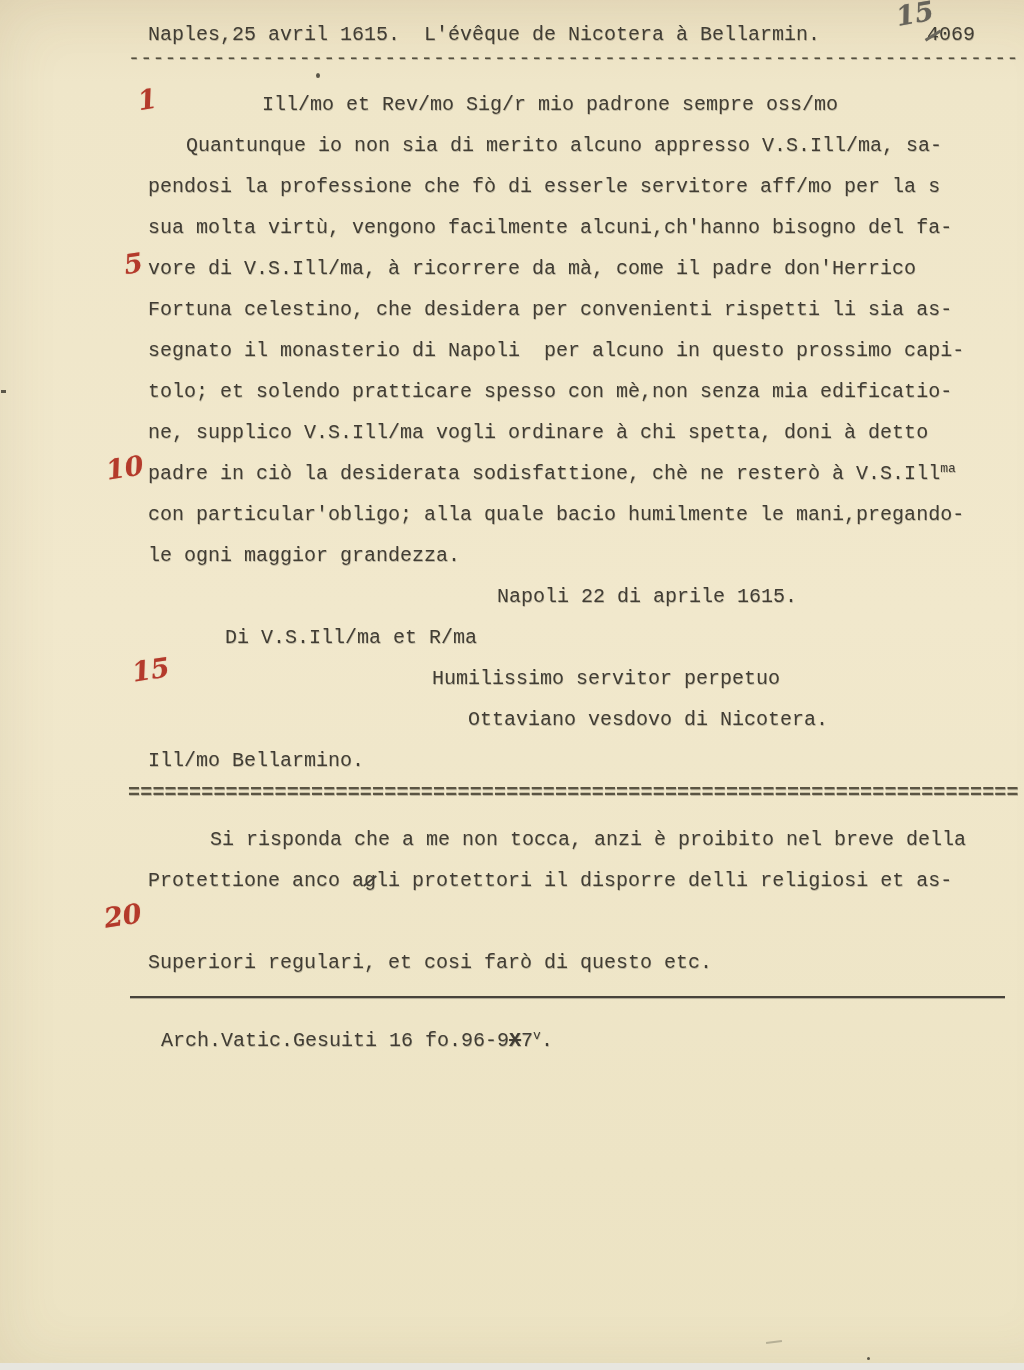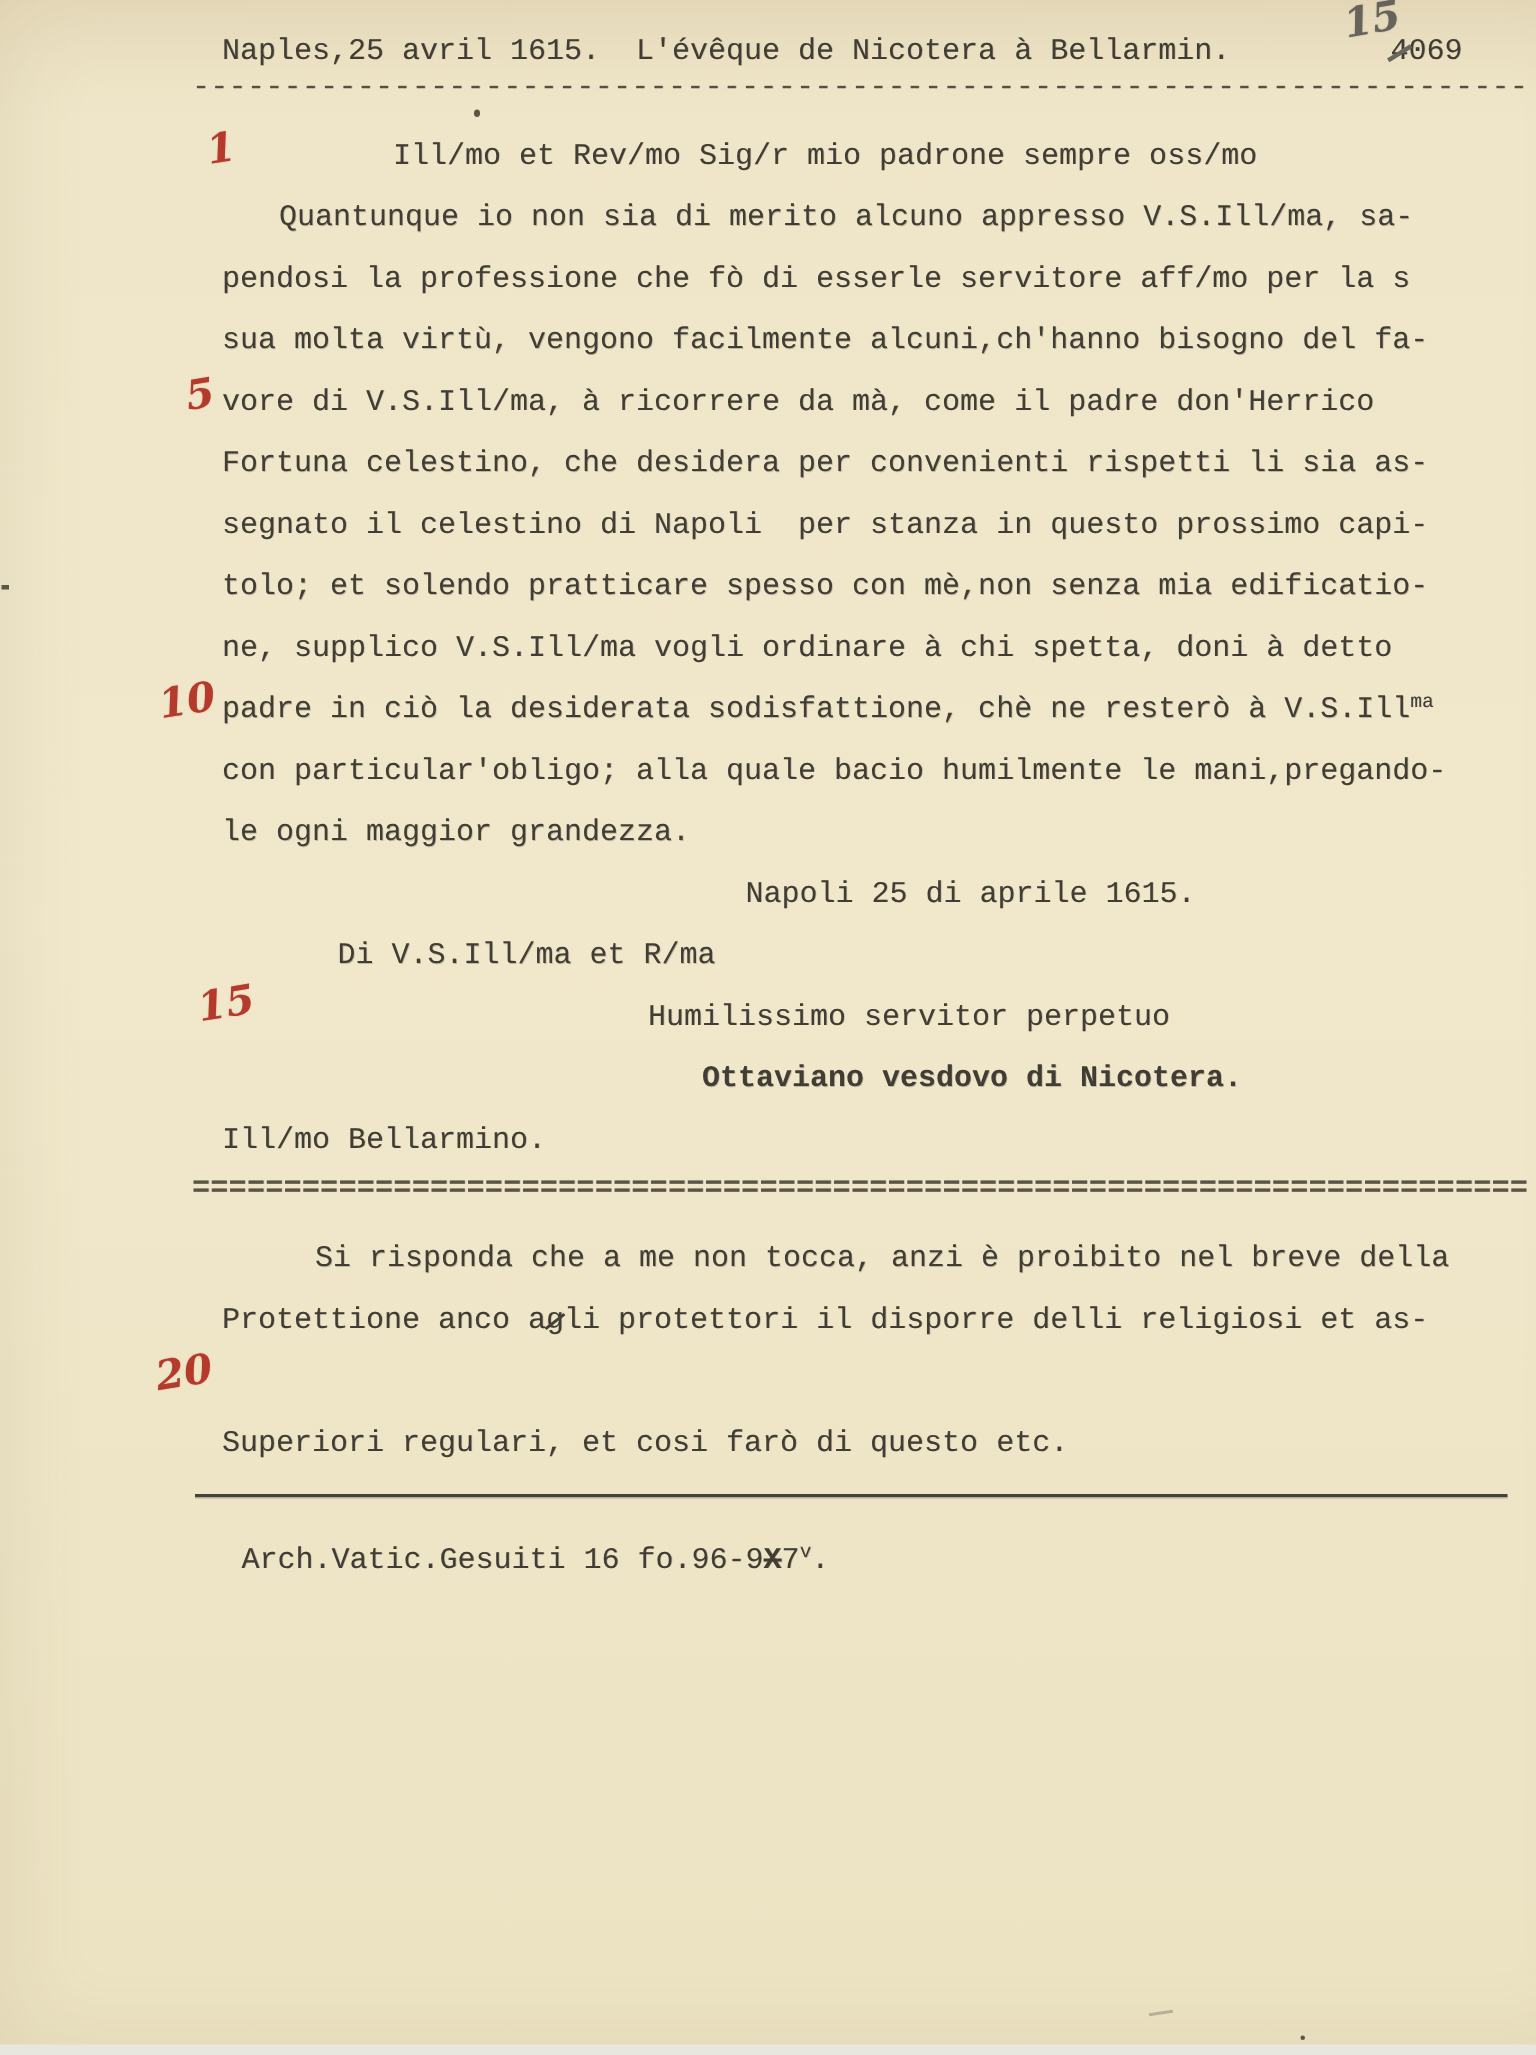--- a/index.html
+++ b/index.html
@@ -64,30 +64,30 @@
   <div id="bottom-edge"></div>
 <div class="tl" style="left: 148px; top: 22px;"><span>Naples,25 avril 1615.  L'évêque de Nicotera à Bellarmin.</span></div>
     <div class="tl" style="left: 903px; top: 22px; margin-left: 24px;"><span class="pslash">4</span><span>069</span></div>
     <div class="tl sep" style="left: 128px; top: 46px;"><span>-------------------------------------------------------------------------</span></div>
     <div class="tl" style="left: 262px; top: 92px;"><span>Ill/mo et Rev/mo Sig/r mio padrone sempre oss/mo</span></div>
     <div class="tl" style="left: 186px; top: 133px;"><span>Quantunque io non sia di merito alcuno appresso V.S.Ill/ma, sa-</span></div>
     <div class="tl" style="left: 148px; top: 174px;"><span>pendosi la professione che fò di esserle servitore aff/mo per la s</span></div>
     <div class="tl" style="left: 148px; top: 215px;"><span>sua molta virtù, vengono facilmente alcuni,ch'hanno bisogno del fa-</span></div>
     <div class="tl" style="left: 148px; top: 256px;"><span>vore di V.S.Ill/ma, à ricorrere da mà, come il padre don'Herrico</span></div>
     <div class="tl" style="left: 148px; top: 297px;"><span>Fortuna celestino, che desidera per convenienti rispetti li sia as-</span></div>
-    <div class="tl" style="left: 148px; top: 338px;"><span>segnato il celestino di Napoli  per stanza in questo prossimo capi-</span></div>
+    <div class="tl" style="left: 148px; top: 338px;"><span>segnato il monasterio di Napoli  per alcuno in questo prossimo capi-</span></div>
     <div class="tl" style="left: 148px; top: 379px;"><span>tolo; et solendo pratticare spesso con mè,non senza mia edificatio-</span></div>
     <div class="tl" style="left: 148px; top: 420px;"><span>ne, supplico V.S.Ill/ma vogli ordinare à chi spetta, doni à detto</span></div>
     <div class="tl" style="left: 148px; top: 461px;"><span>padre in ciò la desiderata sodisfattione, chè ne resterò à V.S.Ill</span><span class="sup">ma</span></div>
     <div class="tl" style="left: 148px; top: 502px;"><span>con particular'obligo; alla quale bacio humilmente le mani,pregando-</span></div>
     <div class="tl" style="left: 148px; top: 543px;"><span>le ogni maggior grandezza.</span></div>
-    <div class="tl" style="left: 497px; top: 584px;"><span>Napoli 25 di aprile 1615.</span></div>
+    <div class="tl" style="left: 497px; top: 584px;"><span>Napoli 22 di aprile 1615.</span></div>
     <div class="tl" style="left: 225px; top: 625px;"><span>Di V.S.Ill/ma et R/ma</span></div>
     <div class="tl" style="left: 432px; top: 666px;"><span>Humilissimo servitor perpetuo</span></div>
-    <div class="tl" style="left: 468px; top: 707px; font-weight: bold;"><span>Ottaviano vesdovo di Nicotera.</span></div>
+    <div class="tl" style="left: 468px; top: 707px;"><span>Ottaviano vesdovo di Nicotera.</span></div>
     <div class="tl" style="left: 148px; top: 748px;"><span>Ill/mo Bellarmino.</span></div>
     <div class="tl sep eq" style="left: 128px; top: 780px;"><span>=========================================================================</span></div>
     <div class="tl" style="left: 210px; top: 827px;"><span>Si risponda che a me non tocca, anzi è proibito nel breve della</span></div>
     <div class="tl" style="left: 148px; top: 868px;"><span>Protettione anco a</span><span class="slash">g</span><span>li protettori il disporre delli religiosi et as-</span></div>
     <div class="tl" style="left: 148px; top: 950px;"><span>Superiori regulari, et cosi farò di questo etc.</span></div>
     <div class="tl" style="left: 148px; top: 1028px; margin-left: 13px;"><span>Arch.Vatic.Gesuiti 16 fo.96-9</span><span class="strike">X</span><span>7</span><span class="sup">v</span><span>.</span></div>
     <div class="rule" style="left: 130px; top: 996px; width: 875px;"></div>
     <div class="hand red" style="left: 138px; top: 84px;">1</div>
     <div class="hand red" style="left: 124px; top: 248px;">5</div>
     <div class="hand red" style="left: 106px; top: 452px;">10</div>

